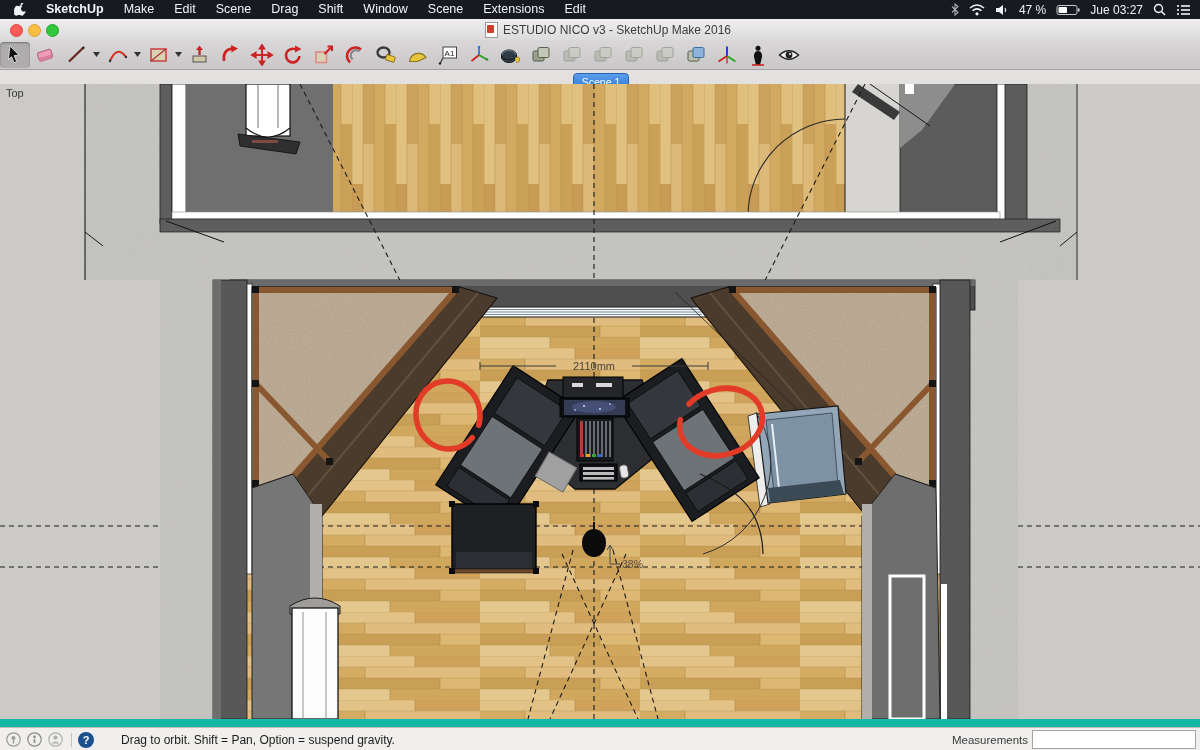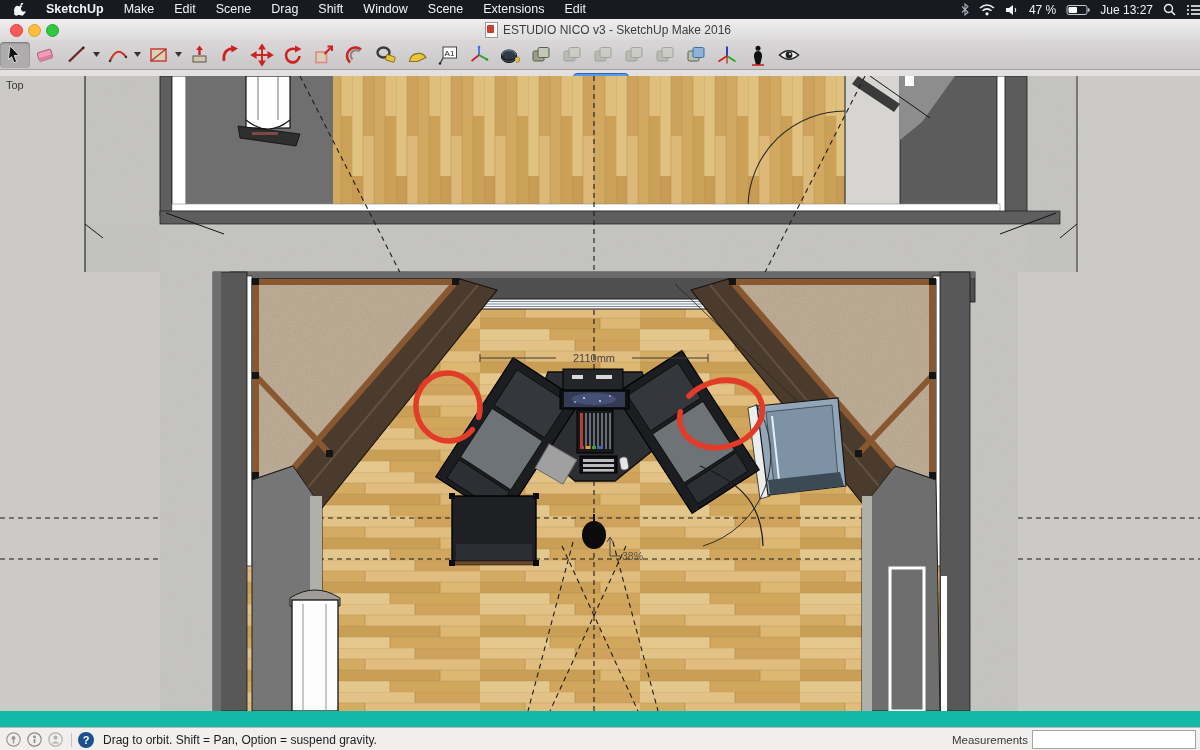--- a/index.html
+++ b/index.html
@@ -5,21 +5,21 @@
   html,body{margin:0;padding:0;background:#000;}
   #screen{position:relative;width:1200px;height:750px;overflow:hidden;
           font-family:"Liberation Sans",sans-serif;-webkit-font-smoothing:antialiased;background:#14b8a6;}
   
   .menubar{position:absolute;top:0;left:0;width:1200px;height:19px;background:#171a20;
            display:flex;align-items:center;color:#f2f3f5;font-size:12.5px;}
   .menubar .left{display:flex;align-items:center;gap:0;}
   .menu-item{padding:0 10px;line-height:19px;white-space:nowrap;cursor:default;}
   .menu-item.bold{font-weight:bold;}
   .apple{padding:0 10px 0 14px;display:flex;align-items:center;}
-  .menubar .right{margin-left:auto;display:flex;align-items:center;gap:10px;padding-right:0;font-size:12px;}
+  .menubar .right{margin-left:auto;display:flex;align-items:center;gap:10px;padding-right:10px;font-size:12px;}
   .mb-ico{display:flex;align-items:center;}
   
   .titlebar{position:absolute;top:19px;left:0;width:1200px;height:21px;
             background:linear-gradient(#f0efef,#dcdada);border-bottom:1px solid #b4b2b2;}
   .tl{position:absolute;top:5px;width:11px;height:11px;border-radius:50%;}
   .tl.red{left:10px;background:#fc5b57;border:1px solid #d8443e;}
   .tl.yel{left:28px;background:#fdbe3f;border:1px solid #d8a133;}
   .tl.grn{left:46px;background:#31c83e;border:1px solid #24a52f;}
   .title-wrap{position:absolute;top:0;left:16px;right:0;height:21px;display:flex;align-items:center;justify-content:center;gap:5px;}
   .doc-ico{width:11px;height:14px;background:#fff;border:1px solid #999;position:relative;}
@@ -32,30 +32,30 @@
   .tool-btn{width:30px;height:26px;display:flex;align-items:center;justify-content:center;border-radius:4px;position:relative;flex:0 0 auto;margin-right:1px;}
   .tool-btn.active{background:#aeacac;box-shadow:inset 0 1px 2px rgba(0,0,0,.35);}
   .tool-btn.dim svg{opacity:.4;}
   .tool-caret{width:8px;height:26px;display:flex;align-items:center;flex:0 0 auto;margin-right:2px;}
   
   .scenebar{position:absolute;top:70px;left:0;width:1200px;height:22px;background:#e2e1df;border-bottom:1px solid #9d9c9a;}
   .scene-tab{position:absolute;left:573px;top:3px;width:54px;height:16px;border-radius:4px;
              background:linear-gradient(#5a9ceb,#2e7ad6);border:1px solid #2a66b4;
              color:#fff;font-size:10.5px;display:flex;align-items:center;justify-content:center;}
   
-  .viewport{position:absolute;top:76px;left:0;width:1200px;height:635px;background:#cbcac6;}
+  .viewport{position:absolute;top:84px;left:0;width:1200px;height:635px;background:#cbcac6;}
   .view-label{position:absolute;top:3px;left:6px;font-size:11px;color:#3a3a3a;z-index:5;}
   
   .statusbar{position:absolute;top:727px;left:0;width:1200px;height:23px;background:#f0efed;
              border-top:1px solid #bdbcba;display:flex;align-items:center;font-size:12px;color:#1c1c1c;}
   .sb-ico{width:15px;height:15px;border-radius:50%;margin-left:6px;display:flex;align-items:center;justify-content:center;flex:0 0 auto;}
   .sb-sep{width:1px;height:14px;background:#c3c2c0;margin:0 6px 0 8px;}
   .sb-help{width:16px;height:16px;border-radius:50%;background:#1c4f8d;color:#fff;font-size:11px;font-weight:bold;
            display:flex;align-items:center;justify-content:center;flex:0 0 auto;}
-  .sb-hint{margin-left:9px;}
+  .sb-hint{margin-left:27px;}
   .sb-right{margin-left:auto;display:flex;align-items:center;}
   .sb-meas-label{font-size:11.5px;color:#3a3a3a;margin-right:4px;}
   .sb-meas-input{width:158px;height:15px;border:1px solid #a6a5a3;background:#fff;font-size:11px;margin-right:4px;
                  font-family:"Liberation Sans",sans-serif;}
 </style>
 </head>
 <body>
 
 <div id="screen">
 
@@ -99,21 +99,21 @@
         </svg>
       </span>
       <span>47 %</span>
       <span class="mb-ico">
         <svg width="24" height="12" viewBox="0 0 24 12">
           <rect x="1" y="1.5" width="20" height="9" rx="2" fill="none" stroke="#c7cad0" stroke-width="1"></rect>
           <rect x="2.5" y="3" width="8.5" height="6" rx="1" fill="#fff"></rect>
           <rect x="21.8" y="4.3" width="1.8" height="3.4" rx="1" fill="#c7cad0"></rect>
         </svg>
       </span>
-      <span>Jue 13:27</span>
+      <span>Jue 03:27</span>
       <span class="mb-ico">
         <svg width="13" height="13" viewBox="0 0 13 13">
             <circle cx="5.5" cy="5.5" r="4" fill="none" stroke="#f2f3f5" stroke-width="1.4"></circle>
             <line x1="8.5" y1="8.5" x2="12" y2="12" stroke="#f2f3f5" stroke-width="1.6"></line>
           </svg>
       </span>
       <span class="mb-ico">
         <svg width="14" height="12" viewBox="0 0 14 12">
           <circle cx="2" cy="2" r="1.1" fill="#f2f3f5"></circle>
             <rect x="5" y="1.2" width="9" height="1.6" fill="#f2f3f5"></rect>

